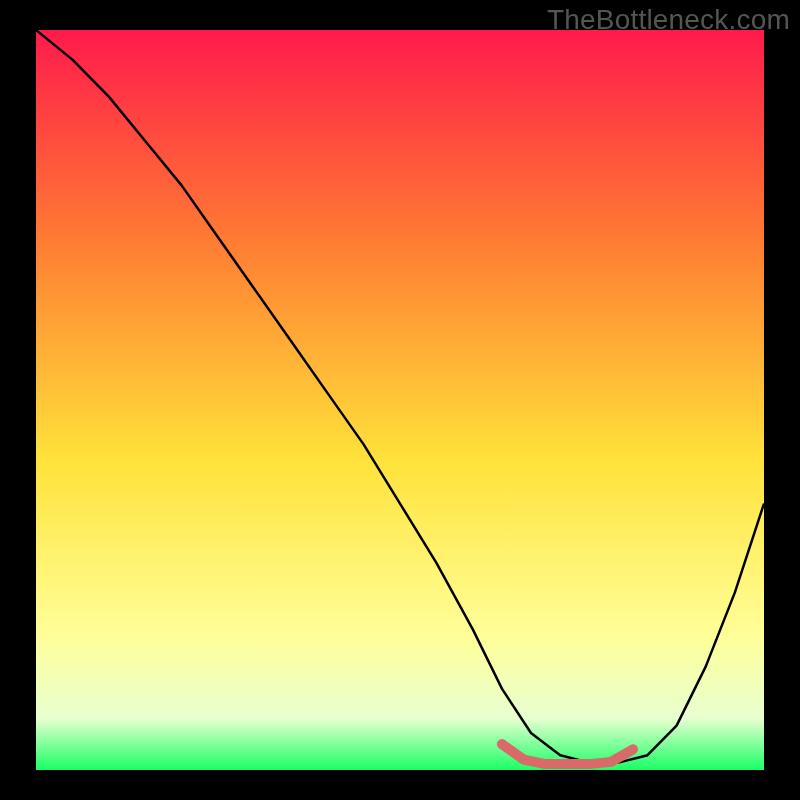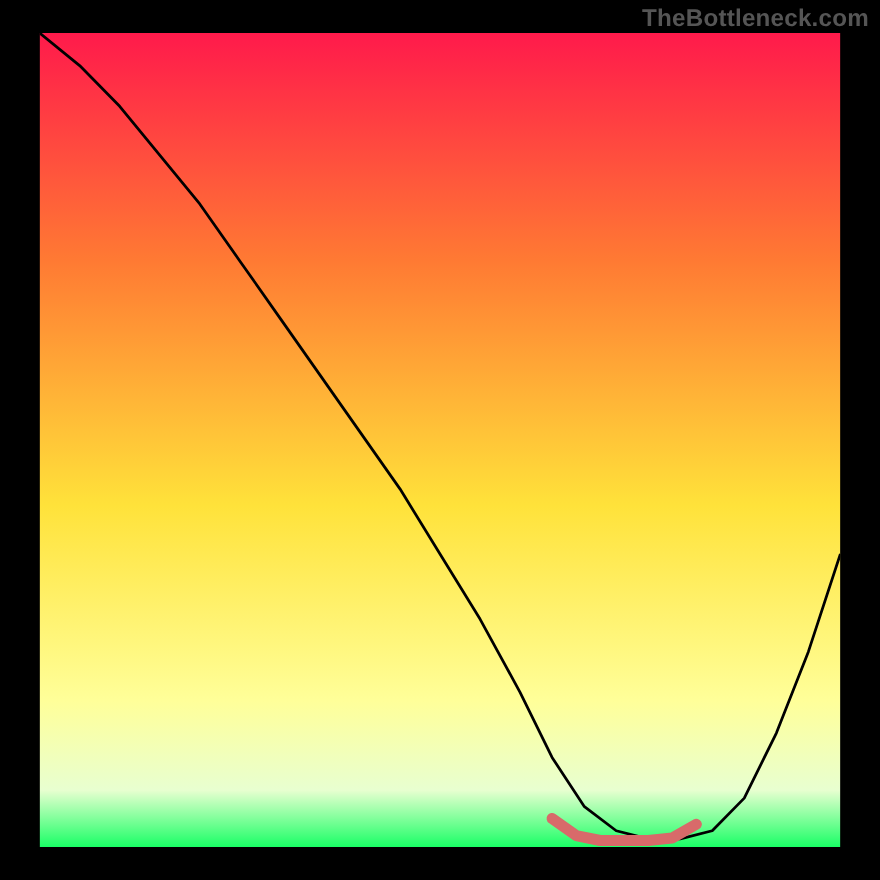--- a/index.html
+++ b/index.html
@@ -15,22 +15,22 @@
     position: relative;
     width: 800px;
     height: 800px;
     background: #000;
   }
   .watermark {
     position: absolute;
     top: 4px;
     right: 10px;
     color: #555;
-    font-size: 22px;
-    font-weight: 700;
+    font-size: 28px;
+    font-weight: 400;
     letter-spacing: 0.2px;
     z-index: 10;
   }
   .plot {
     position: absolute;
     left: 36px;
     top: 30px;
     width: 728px;
     height: 740px;
   }

